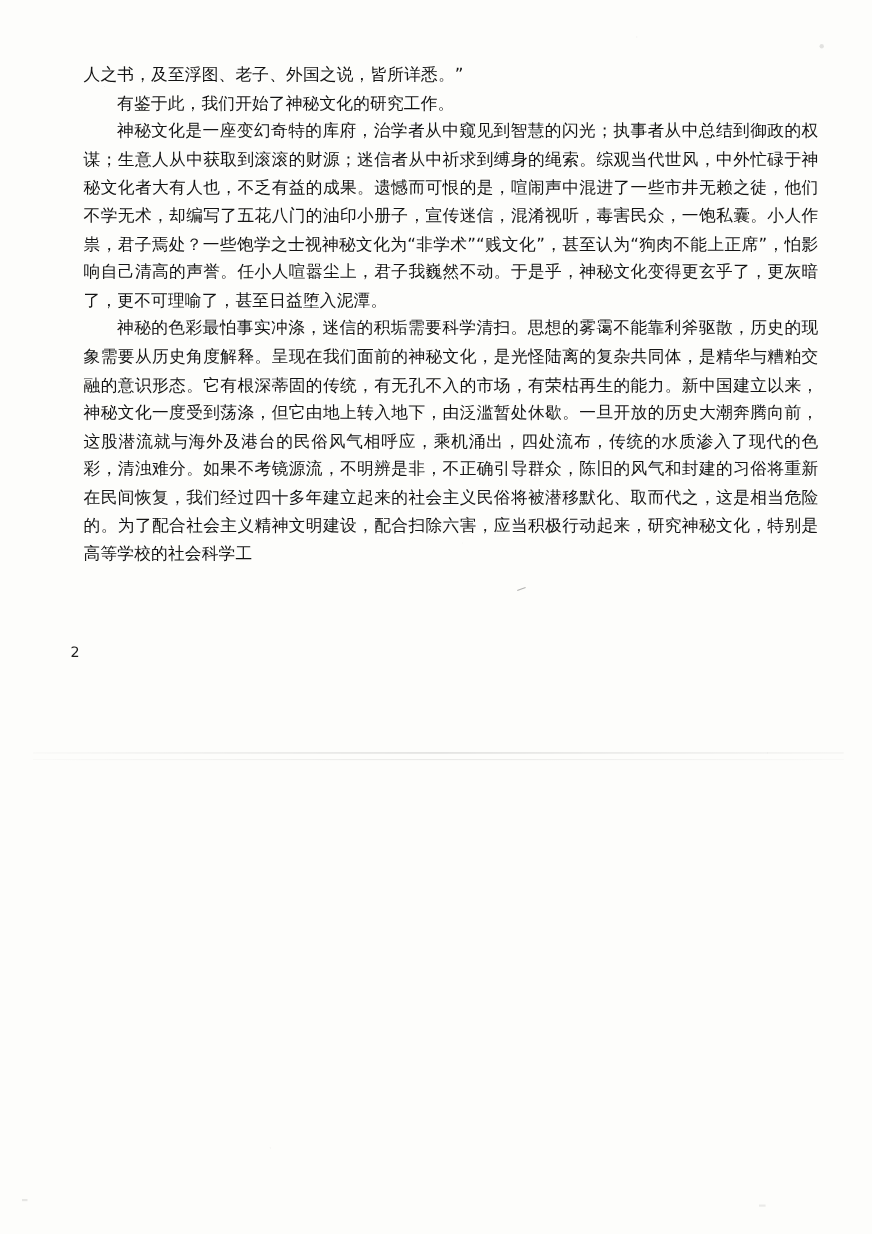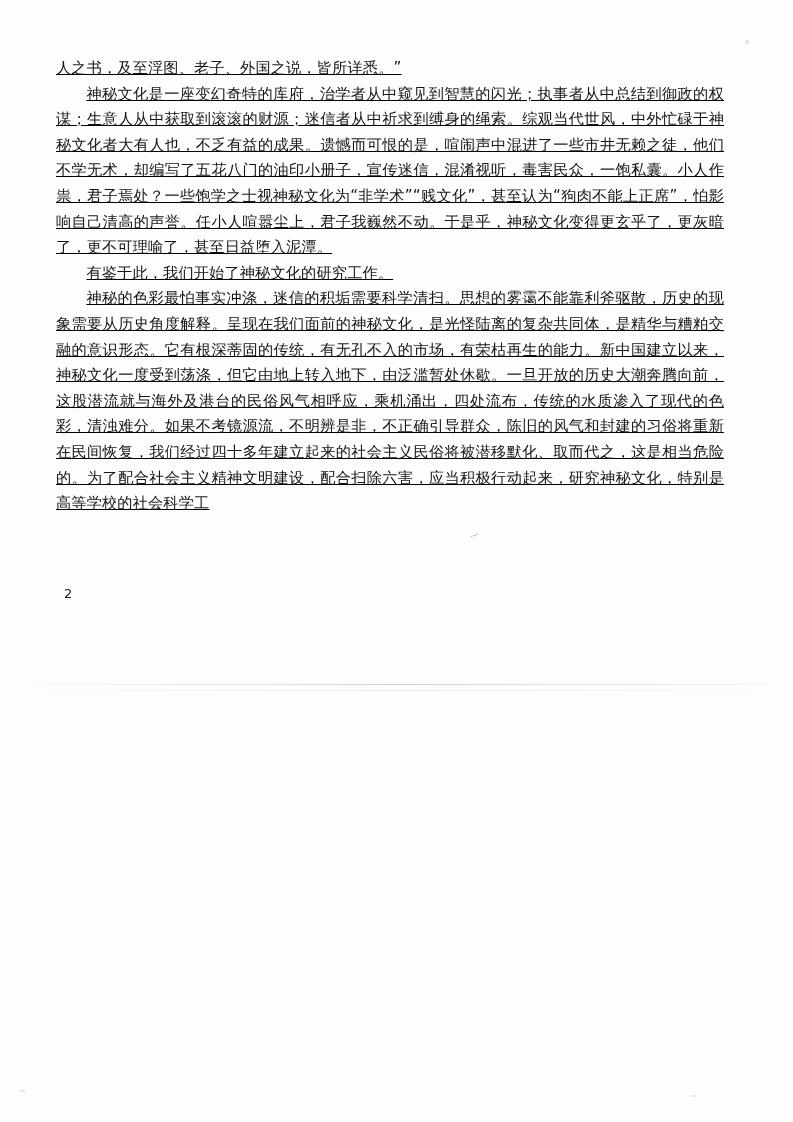--- a/index.html
+++ b/index.html
@@ -28,24 +28,23 @@
     background-image:
       radial-gradient(circle at 12% 7%, rgba(0,0,0,0.06) 0.6px, transparent 0.8px),
       radial-gradient(circle at 73% 3%, rgba(0,0,0,0.05) 0.6px, transparent 0.9px),
       radial-gradient(circle at 31% 93%, rgba(0,0,0,0.05) 0.7px, transparent 1px),
       radial-gradient(circle at 88% 61%, rgba(0,0,0,0.04) 0.6px, transparent 0.9px),
       radial-gradient(circle at 53% 44%, rgba(0,0,0,0.03) 0.5px, transparent 0.8px);
   }
 
   .text-block {
     position: absolute;
-    left: 56px;
+    left: 76px;
     top: 56px;
     width: 668px;
-    text-decoration: underline;
   }
 
   p.para {
     margin: 0;
     font-family: "DejaVu Sans", sans-serif;
     font-size: 15.2px;
     line-height: 25.6px;
     color: #141414;
     text-align: justify;
     text-justify: inter-character;
@@ -89,22 +88,22 @@
   .edge-mark.m6 { left: 690px; top: 1095px; width: 6px; height: 2px; opacity: .25; }
 </style>
 </head>
 <body>
 
 <div class="page">
   <div class="scan-noise"></div>
 
   <div class="text-block">
     <p class="para">人之书，及至浮图、老子、外国之说，皆所详悉。”</p>
+    <p class="para indent">有鉴于此，我们开始了神秘文化的研究工作。</p>
     <p class="para indent">神秘文化是一座变幻奇特的库府，治学者从中窥见到智慧的闪光；执事者从中总结到御政的权谋；生意人从中获取到滚滚的财源；迷信者从中祈求到缚身的绳索。综观当代世风，中外忙碌于神秘文化者大有人也，不乏有益的成果。遗憾而可恨的是，喧闹声中混进了一些市井无赖之徒，他们不学无术，却编写了五花八门的油印小册子，宣传迷信，混淆视听，毒害民众，一饱私囊。小人作祟，君子焉处？一些饱学之士视神秘文化为“非学术”“贱文化”，甚至认为“狗肉不能上正席”，怕影响自己清高的声誉。任小人喧嚣尘上，君子我巍然不动。于是乎，神秘文化变得更玄乎了，更灰暗了，更不可理喻了，甚至日益堕入泥潭。</p>
-    <p class="para indent">有鉴于此，我们开始了神秘文化的研究工作。</p>
     <p class="para indent">神秘的色彩最怕事实冲涤，迷信的积垢需要科学清扫。思想的雾霭不能靠利斧驱散，历史的现象需要从历史角度解释。呈现在我们面前的神秘文化，是光怪陆离的复杂共同体，是精华与糟粕交融的意识形态。它有根深蒂固的传统，有无孔不入的市场，有荣枯再生的能力。新中国建立以来，神秘文化一度受到荡涤，但它由地上转入地下，由泛滥暂处休歇。一旦开放的历史大潮奔腾向前，这股潜流就与海外及港台的民俗风气相呼应，乘机涌出，四处流布，传统的水质渗入了现代的色彩，清浊难分。如果不考镜源流，不明辨是非，不正确引导群众，陈旧的风气和封建的习俗将重新在民间恢复，我们经过四十多年建立起来的社会主义民俗将被潜移默化、取而代之，这是相当危险的。为了配合社会主义精神文明建设，配合扫除六害，应当积极行动起来，研究神秘文化，特别是高等学校的社会科学工</p>
   </div>
 
   <div class="page-number">2</div>
 
   <div class="fold-line a"></div>
   <div class="fold-line b"></div>
 
   <div class="edge-mark m1"></div>
   <div class="edge-mark m2"></div>

